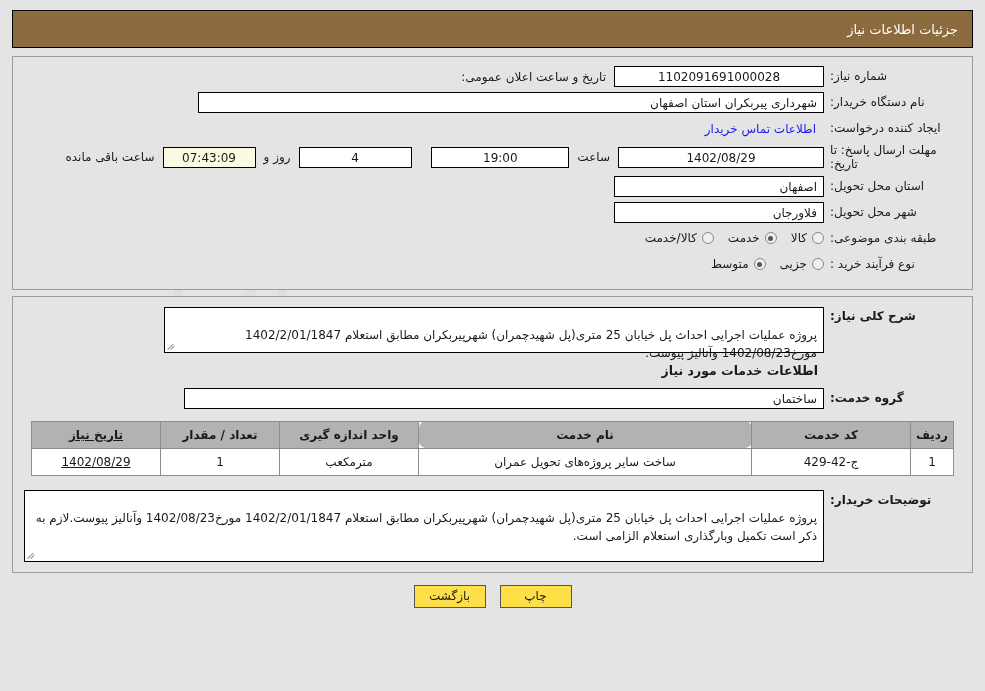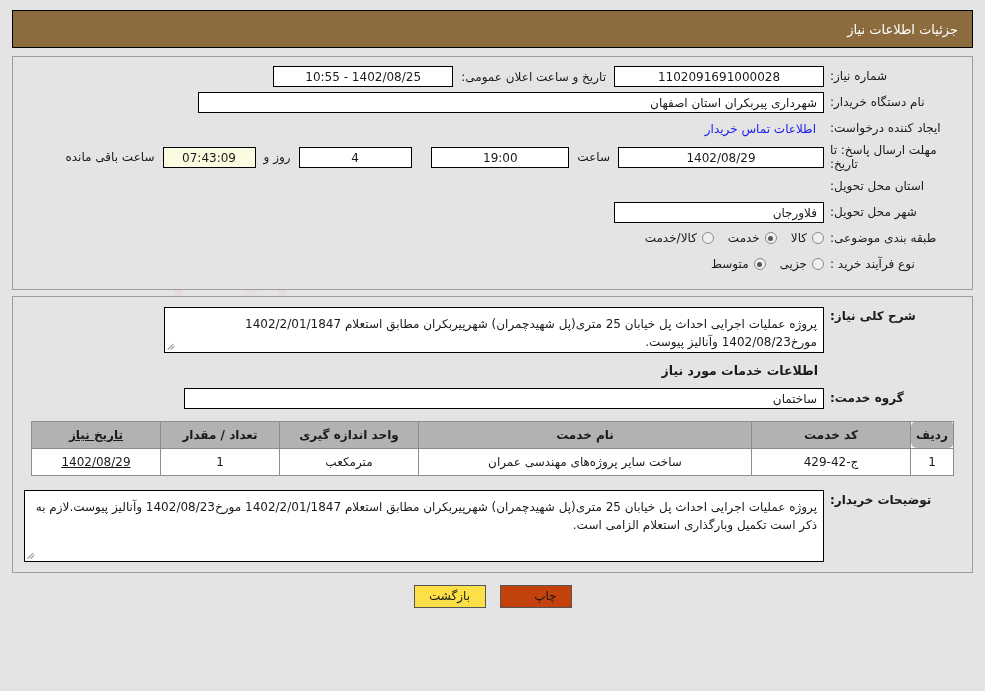--- a/index.html
+++ b/index.html
@@ -214,21 +214,21 @@
     display: inline-block;
     margin-left: 7px;
     box-sizing: border-box;
   }
 
   
   .ta {
     background: #ffffff;
     border: 1px solid #000000;
     box-sizing: border-box;
-    padding: 7px 6px;
+    padding: 18px 6px;
     font-size: 12px;
     line-height: 1.5;
     color: #1a1a1a;
     position: relative;
     text-align: right;
   }
   .ta .grip {
     position: absolute;
     left: 2px;
     bottom: 1px;
@@ -302,23 +302,23 @@
     padding: 0 4px;
   }
   table.items td {
     background: #ffffff;
     border: 1px solid #8d8d8d;
     height: 26px;
     text-align: center;
     padding: 0 4px;
     font-size: 12px;
   }
-  .col-radif { width: 34px; border-radius: 6px; }
+  .col-radif { width: 34px; }
   .col-code  { width: 150px; }
-  .col-name  { width: auto; }
+  .col-name  { width: auto; border-radius: 7px; }
   .col-unit  { width: 130px; }
   .col-qty   { width: 110px; }
   .col-date  { width: 120px; text-decoration: underline; }
 
   
   .notes-row { display: flex; align-items: flex-start; margin-top: 14px; }
   .notes-row .lbl { font-weight: bold; padding-top: 3px; }
   .ta-notes { width: 800px; height: 72px; }
 
   
@@ -336,21 +336,21 @@
     line-height: 21px;
     min-width: 72px;
     text-align: center;
     font-size: 12px;
     padding: 0 14px;
     box-sizing: border-box;
     cursor: pointer;
     color: #1a1a1a;
   }
   .btn.back  { background: #fde047; }
-  .btn.print { background: #c2410c; text-align: right; }
+  .btn.print { background: #fde047; }
 </style>
 </head>
 <body>
 
 <div class="watermark">
   <svg class="wm-shield" viewBox="0 0 120 140">
     <path d="M60 4 L112 26 L112 74 C112 106 88 126 60 136 C32 126 8 106 8 74 L8 26 Z" fill="none" stroke="#e6bfc4" stroke-width="9"></path>
     <path d="M34 62 L54 86 L92 40" fill="none" stroke="#e6bfc4" stroke-width="9"></path>
   </svg>
   <div class="wm-v">W</div>
@@ -364,21 +364,20 @@
   <div class="titlebar">
     <span class="t">جزئیات اطلاعات نیاز</span>
   </div>
 
   <div class="panel p1">
 
     <div class="row">
       <div class="lbl">شماره نیاز:</div>
       <div class="fld w-num center">1102091691000028</div>
       <div class="inline-lbl">تاریخ و ساعت اعلان عمومی:</div>
-      <div class="fld w-pubdate center">1402/08/25 - 10:55</div>
     </div>
 
     <div class="row">
       <div class="lbl">نام دستگاه خریدار:</div>
       <div class="fld w-wide right">شهرداری پیربکران استان اصفهان</div>
     </div>
 
     <div class="row">
       <div class="lbl">ایجاد کننده درخواست:</div>
       <span class="link">اطلاعات تماس خریدار</span>
@@ -391,20 +390,21 @@
       <div class="fld w-time center">19:00</div>
       <span class="inline-lbl">&nbsp;</span>
       <div class="fld w-days center">4</div>
       <span class="inline-lbl">روز و</span>
       <div class="fld w-clock center yellow">07:43:09</div>
       <span class="inline-lbl">ساعت باقی مانده</span>
     </div>
 
     <div class="row">
       <div class="lbl">استان محل تحویل:</div>
+      <div class="fld w-prov right">اصفهان</div>
     </div>
 
     <div class="row">
       <div class="lbl">شهر محل تحویل:</div>
       <div class="fld w-prov right">فلاورجان</div>
     </div>
 
     <div class="row">
       <div class="lbl">طبقه بندی موضوعی:</div>
       <div class="radios">
@@ -468,21 +468,21 @@
             <th class="col-name">نام خدمت</th>
             <th class="col-unit">واحد اندازه گیری</th>
             <th class="col-qty">تعداد / مقدار</th>
             <th class="col-date">تاریخ نیاز</th>
           </tr>
         </thead>
         <tbody>
           <tr>
             <td class="col-radif">1</td>
             <td class="col-code">ج-42-429</td>
-            <td class="col-name">ساخت سایر پروژه‌های مهندسی عمران</td>
+            <td class="col-name">ساخت سایر پروژه‌های تحویل عمران</td>
             <td class="col-unit">مترمکعب</td>
             <td class="col-qty">1</td>
             <td class="col-date">1402/08/29</td>
           </tr>
         </tbody>
       </table>
     </div>
 
     <div class="notes-row">
       <div class="lbl">توضیحات خریدار:</div>

